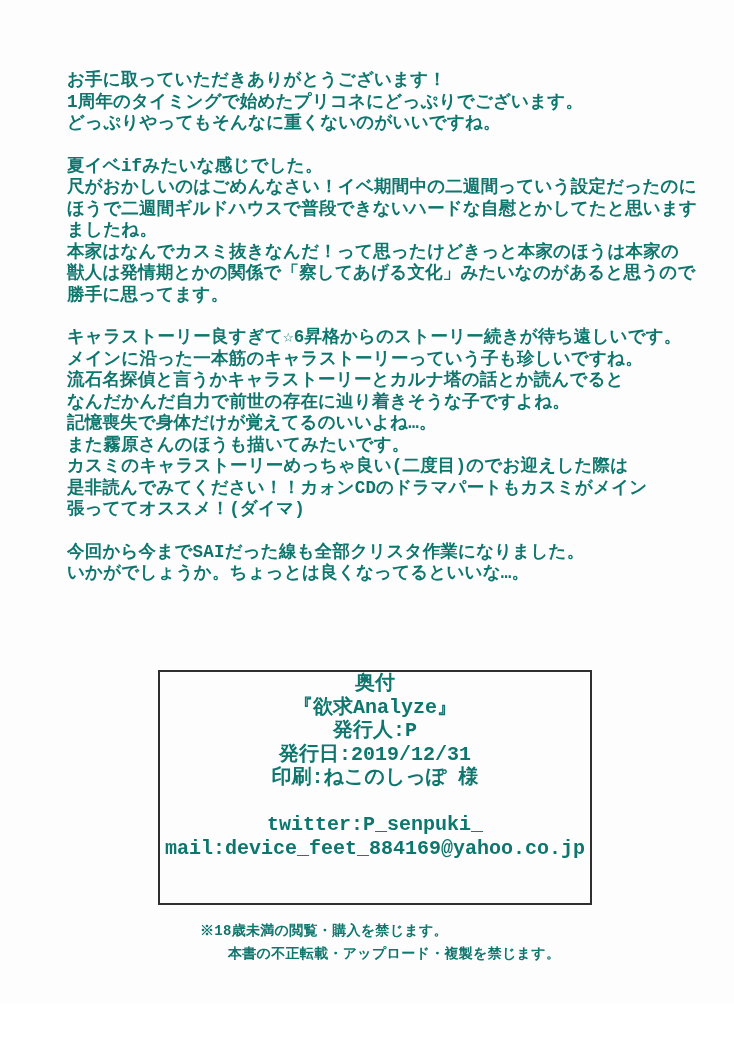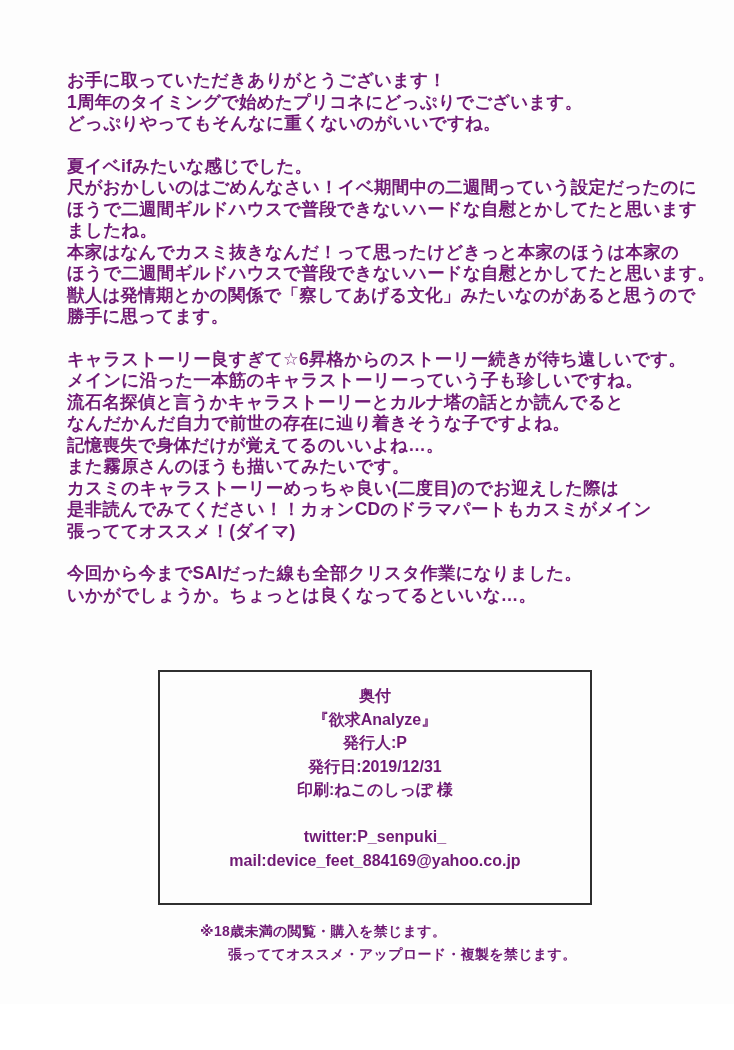--- a/index.html
+++ b/index.html
@@ -9,21 +9,22 @@
   body {
     background: #ffffff;
     font-family: "Liberation Sans", "DejaVu Sans", sans-serif;
   }
   .page {
     position: relative;
     width: 734px;
     height: 1004px;
     background: #fdfdfd;
     overflow: hidden;
-    color: #701a75;
+    color: #0f766e;
+    font-family: Liberation Mono, monospace;
   }
   .afterword {
     position: absolute;
     left: 67px;
     top: 70px;
     width: 640px;
     font-size: 17.5px;
     line-height: 21.5px;
     font-weight: 600;
     letter-spacing: 0.2px;
@@ -36,24 +37,24 @@
   }
   .colophon-box {
     position: absolute;
     left: 158px;
     top: 670px;
     width: 434px;
     height: 235px;
     border: 2px solid #2f2f2f;
     box-sizing: border-box;
     text-align: center;
-    font-size: 16px;
+    font-size: 20px;
     line-height: 23.5px;
     font-weight: 600;
-    padding-top: 12px;
+    padding-top: 0;
   }
   .colophon-box .spacer {
     height: 23.5px;
   }
   .footer-note {
     position: absolute;
     left: 200px;
     top: 920px;
     font-size: 14px;
     line-height: 23px;
@@ -74,21 +75,20 @@
         <div class="line">お手に取っていただきありがとうございます！</div>
         <div class="line">1周年のタイミングで始めたプリコネにどっぷりでございます。</div>
         <div class="line">どっぷりやってもそんなに重くないのがいいですね。</div>
       </div>
     <div class="paragraph">
         <div class="line">夏イベifみたいな感じでした。</div>
         <div class="line">尺がおかしいのはごめんなさい！イベ期間中の二週間っていう設定だったのに</div>
         <div class="line">ほうで二週間ギルドハウスで普段できないハードな自慰とかしてたと思います</div>
         <div class="line">ましたね。</div>
         <div class="line">本家はなんでカスミ抜きなんだ！って思ったけどきっと本家のほうは本家の</div>
-        <div class="line">ほうで二週間ギルドハウスで普段できないハードな自慰とかしてたと思います。</div>
         <div class="line">獣人は発情期とかの関係で「察してあげる文化」みたいなのがあると思うので</div>
         <div class="line">勝手に思ってます。</div>
       </div>
     <div class="paragraph">
         <div class="line">キャラストーリー良すぎて☆6昇格からのストーリー続きが待ち遠しいです。</div>
         <div class="line">メインに沿った一本筋のキャラストーリーっていう子も珍しいですね。</div>
         <div class="line">流石名探偵と言うかキャラストーリーとカルナ塔の話とか読んでると</div>
         <div class="line">なんだかんだ自力で前世の存在に辿り着きそうな子ですよね。</div>
         <div class="line">記憶喪失で身体だけが覚えてるのいいよね…。</div>
         <div class="line">また霧原さんのほうも描いてみたいです。</div>
@@ -108,16 +108,16 @@
     <div>発行人:P</div>
     <div>発行日:2019/12/31</div>
     <div>印刷:ねこのしっぽ 様</div>
     <div class="spacer"></div>
     <div>twitter:P_senpuki_</div>
     <div>mail:device_feet_884169@yahoo.co.jp</div>
   </div>
 
   <div class="footer-note">
     <div>※18歳未満の閲覧・購入を禁じます。</div>
-    <div class="indented">張っててオススメ・アップロード・複製を禁じます。</div>
+    <div class="indented">本書の不正転載・アップロード・複製を禁じます。</div>
   </div>
 
 </div>
 
 </body></html>

